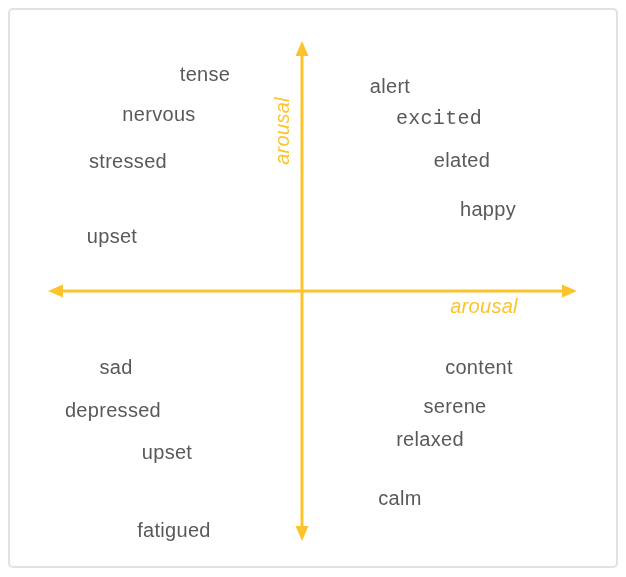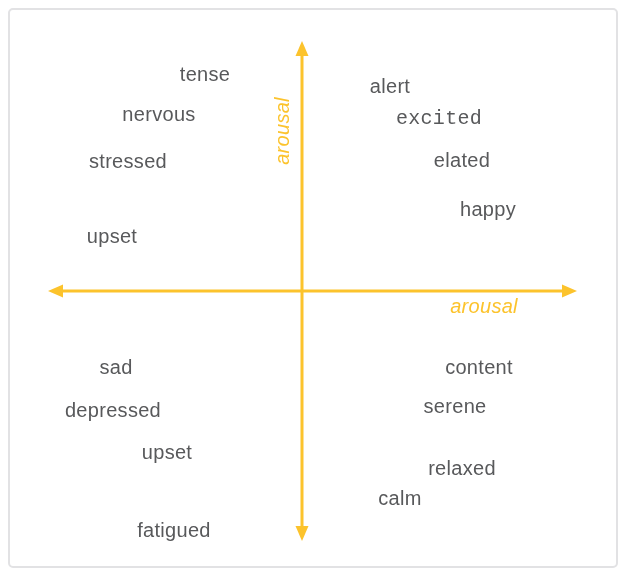--- a/index.html
+++ b/index.html
@@ -89,17 +89,17 @@
       <span class="emotion-word" style="left: 390px; top: 86px;">alert</span>
       <span class="emotion-word" style="left: 439px; top: 118px; font-family: Liberation Mono, monospace;">excited</span>
       <span class="emotion-word" style="left: 462px; top: 160px;">elated</span>
       <span class="emotion-word" style="left: 488px; top: 209px;">happy</span>
       <span class="emotion-word" style="left: 116px; top: 367px; text-align: center;">sad</span>
       <span class="emotion-word" style="left: 113px; top: 410px;">depressed</span>
       <span class="emotion-word" style="left: 167px; top: 452px;">upset</span>
       <span class="emotion-word" style="left: 174px; top: 498px; margin-top: 32px;">fatigued</span>
       <span class="emotion-word" style="left: 479px; top: 367px;">content</span>
       <span class="emotion-word" style="left: 455px; top: 406px;">serene</span>
-      <span class="emotion-word" style="left: 430px; top: 468px; margin-left: 32px;">relaxed</span>
+      <span class="emotion-word" style="left: 430px; top: 439px;">relaxed</span>
       <span class="emotion-word" style="left: 400px; top: 498px;">calm</span>
     </div>
 
 </div>
 
 </body></html>

